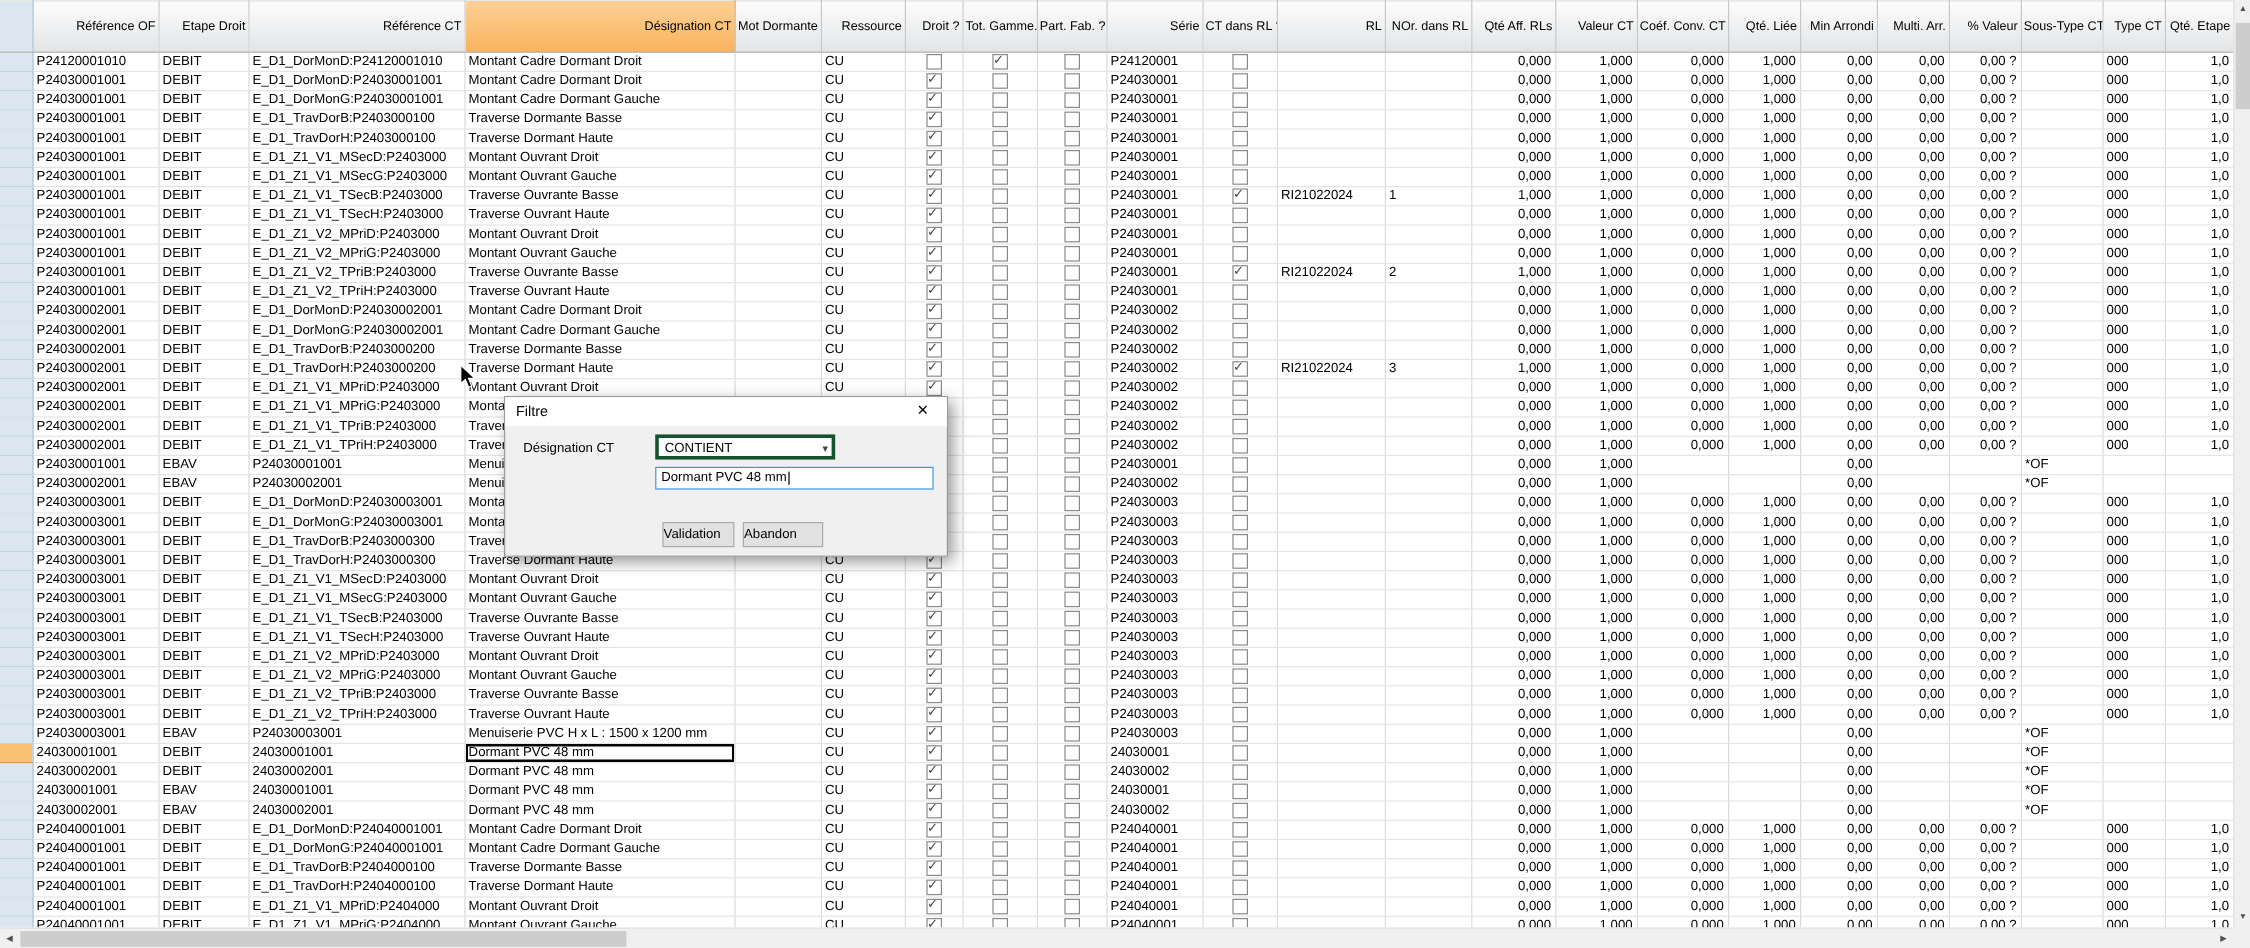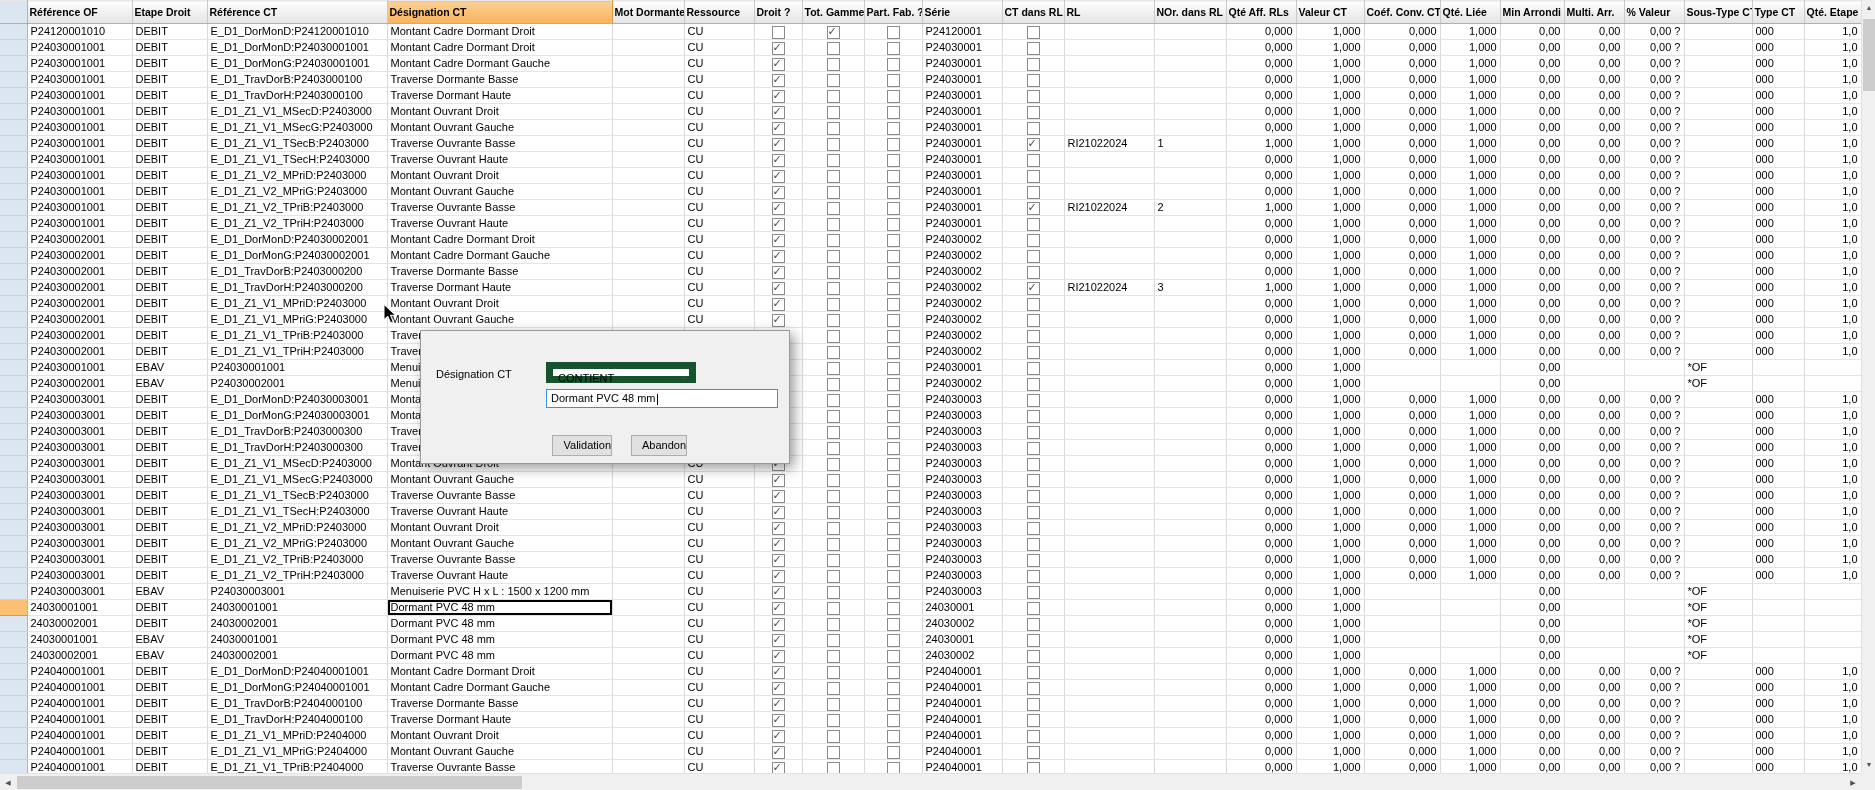--- a/index.html
+++ b/index.html
@@ -11,24 +11,24 @@
   :root{
     --hl:#F9B35C;
     --rowsel:#DCE6F1;
     --rowsel-sel:#FAC173;
     --focus:#3D8FE0;
   }
   
   .grid-wrap{position:absolute;left:0;top:0;width:1861px;height:773px;background:#ffffff;overflow:hidden;}
   table{border-collapse:collapse;table-layout:fixed;width:1861px;}
   th{
-    height:18px;padding:2px 2px;font-size:10.5px;font-weight:bold;color:#000;
+    height:18px;padding:12px 2px;font-size:10.5px;font-weight:normal;color:#000;
     background:linear-gradient(#fdfdfd,#e2e4e6);
     border-right:1px solid #c6c8ca;border-bottom:1px solid #aeb0b2;border-top:1px solid #e8e8e8;
-    overflow:hidden;white-space:nowrap;text-align:left;
+    overflow:hidden;white-space:nowrap;text-align:right;
   }
   th.hl{background:linear-gradient(#fdd095,var(--hl));border-right:1px solid #d89a48;}
   th.corner{background:var(--rowsel);border-right:1px solid #9eb6ce;}
   td{
     height:16px;padding:0 3px;font-size:11px;line-height:15px;color:#000;
     border-right:1px solid #dadada;border-bottom:1px solid #e4e4e4;
     overflow:hidden;white-space:nowrap;background:#fff;box-sizing:border-box;
   }
   td.r{text-align:right;}
   td.center{text-align:center;}
@@ -55,34 +55,34 @@
     position:absolute;left:420px;top:330px;width:370px;height:134px;
     background:#f0f0f0;border:1px solid #9a9a9a;box-shadow:4px 4px 12px rgba(0,0,0,0.40);
     box-sizing:border-box;z-index:10;
   }
   .dlg-title{position:relative;height:24px;background:#ffffff;border-bottom:1px solid #f0f0f0;}
   .dlg-title-text{position:absolute;left:9px;top:5px;font-size:12px;color:#000;}
   .dlg-close{position:absolute;right:0;top:0;width:40px;height:23px;text-align:center;line-height:23px;font-size:12px;color:#000;cursor:pointer;}
   .dlg-label{position:absolute;left:15px;top:37px;font-size:11px;color:#000;}
   .dlg-combo{
     position:absolute;left:125px;top:31px;width:150px;height:21px;background:#fff;
-    border:7px solid #14532d;box-sizing:border-box;font-size:11px;line-height:19px;padding-left:5px;
+    border:3px solid #14532d;box-sizing:border-box;font-size:11px;line-height:19px;padding-left:5px;
   }
   .combo-arrow{position:absolute;right:3px;top:0;font-size:9px;color:#444;line-height:19px;}
   .dlg-input{
     position:absolute;left:125px;top:58px;width:232px;height:19px;background:#fff;
     border:1px solid var(--focus);box-sizing:border-box;font-size:11px;line-height:17px;padding-left:4px;
   }
   .caret{display:inline-block;width:1px;height:11px;background:#000;vertical-align:middle;margin-left:1px;}
   .dlg-btn{
     position:absolute;top:104px;height:21px;background:#e1e1e1;border:1px solid #adadad;
-    box-sizing:border-box;font-size:11px;text-align:right;line-height:18px;cursor:pointer;
+    box-sizing:border-box;font-size:11px;text-align:left;line-height:18px;cursor:pointer;
   }
   .btn-validate{left:131px;width:60px;}
-  .btn-cancel{left:210px;width:56px;}
+  .btn-cancel{left:198px;width:67px;}
   
   .cursor{position:absolute;left:383px;top:304px;z-index:20;pointer-events:none;}
 </style>
 </head>
 <body>
 
 <div class="grid-wrap">
   <table id="grid-table">
       <colgroup>
         <col style="width: 27px;">
@@ -1372,20 +1372,24 @@
 </div>
 
 <div class="hscroll">
   <div class="sbtn left"><span>◀</span></div>
   <div class="hthumb"></div>
   <div class="sbtn right"><span>▶</span></div>
 </div>
 <div class="corner-box"></div>
 
 <div class="dialog">
+  <div class="dlg-title">
+    <span class="dlg-title-text">Filtre</span>
+    <div class="dlg-close"><span>✕</span></div>
+  </div>
   <div class="dlg-label">Désignation CT</div>
   <div class="dlg-combo">
     <span>CONTIENT</span>
     <span class="combo-arrow">▾</span>
   </div>
   <div class="dlg-input">
     <span>Dormant PVC 48 mm</span><span class="caret"></span>
   </div>
   <div class="dlg-btn btn-validate">Validation</div>
   <div class="dlg-btn btn-cancel">Abandon</div>

